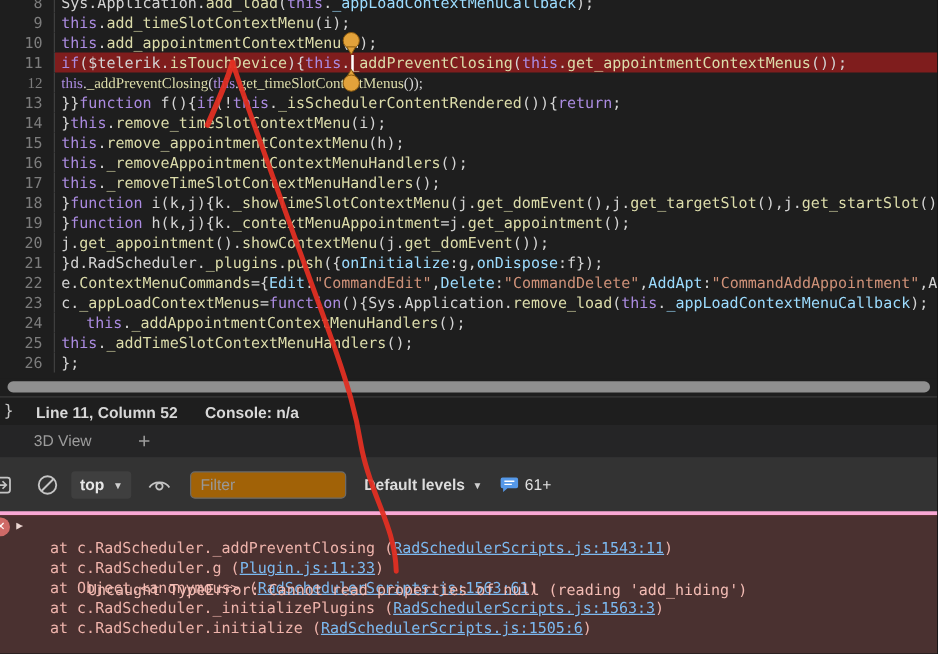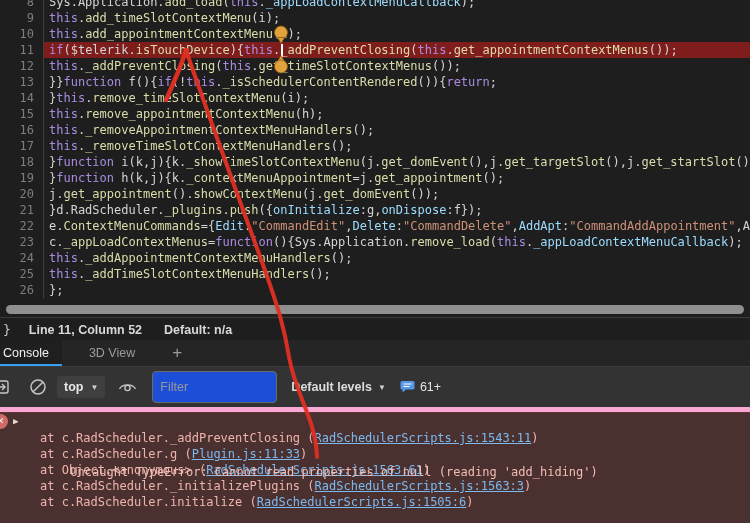--- a/index.html
+++ b/index.html
@@ -29,29 +29,29 @@
   
   .tabbar{position:absolute;left:0;top:340px;width:750px;height:27px;background:#252526;
           display:flex;align-items:center;border-bottom:1px solid #3c3c3c;box-sizing:border-box;}
   .tab{height:100%;display:flex;align-items:center;padding:0 15px;font-size:12.5px;color:#9c9c9c;position:relative;}
   .tab.active{color:#f0f0f0;background:#1f1f1f;}
   .tab.active::after{content:"";position:absolute;left:0;right:0;bottom:0;height:2px;background:#38a0f2;}
   .tab.first{padding-left:3px;padding-right:13px;}
   .tab-plus{color:#9c9c9c;font-size:17px;padding:0 10px;margin-left:12px;}
   
   .toolbar{position:absolute;left:0;top:367px;width:750px;height:45px;background:#333333;
-           display:flex;align-items:center;border-bottom:5px solid #f9a8d4;box-sizing:border-box;}
+           display:flex;align-items:center;border-bottom:3px solid #f9a8d4;box-sizing:border-box;}
   .tbicon{display:flex;align-items:center;justify-content:center;width:20px;height:20px;}
   .icon-dock{margin-left:-9px;}
   .icon-clear{margin-left:17px;}
   .ctx-select{margin-left:9px;height:22px;background:#3f3f3f;border-radius:3px;display:flex;
               align-items:center;padding:0 7px;color:#e8e8e8;font-size:12.5px;font-weight:700;}
   .ctx-select .arrow{margin-left:7px;font-size:8px;color:#d0d0d0;}
   .icon-eye{margin-left:12px;}
-  .filter{margin-left:15px;width:125px;height:32px;background:#1d4ed8;border:1px solid #6b6b6b;
+  .filter{margin-left:15px;width:125px;height:22px;background:#a16207;border:1px solid #6b6b6b;
           border-radius:4px;color:#d4d4d4;font-size:12.5px;padding:0 7px;outline:none;box-sizing:border-box;
           font-family:"Liberation Sans",sans-serif;}
   .filter::placeholder{color:#989898;}
   .levels{margin-left:14px;color:#dcdcdc;font-size:12.5px;display:flex;align-items:center;font-weight:bold;}
   .levels .arrow{margin-left:6px;font-size:8px;color:#d0d0d0;}
   .issues-pill{margin-left:14px;display:flex;align-items:center;color:#e2e2e2;font-size:12.5px;}
   .issues-pill svg{margin-right:5px;}
   
   .console-area{position:absolute;left:0;top:412px;width:750px;height:111px;background:#4a3130;
                 border-top:1px solid #5e3534;font-family:"DejaVu Sans Mono",monospace;font-size:12px;
@@ -69,33 +69,33 @@
 <body>
 
 <div class="screen">
 
   <div class="source">
     <div id="code-lines">
         <div class="code-line" style="top: -6px;"><span class="ln">8</span><span class="codetxt"><span class="tok-w">Sys.Application.</span><span class="tok-y">add_load</span><span class="tok-w">(</span><span class="tok-k">this</span><span class="tok-w">.</span><span class="tok-b">_appLoadContextMenuCallback</span><span class="tok-w">);</span></span></div>
         <div class="code-line" style="top: 10px;"><span class="ln">9</span><span class="codetxt"><span class="tok-k">this</span><span class="tok-w">.</span><span class="tok-y">add_timeSlotContextMenu</span><span class="tok-w">(i);</span></span></div>
         <div class="code-line" style="top: 26px;"><span class="ln">10</span><span class="codetxt"><span class="tok-k">this</span><span class="tok-w">.</span><span class="tok-y">add_appointmentContextMenu</span><span class="tok-w">(h);</span></span></div>
         <div class="code-line current" style="top: 42px;"><span class="ln">11</span><span class="codetxt"><span class="tok-k">if</span><span class="tok-w">($telerik.</span><span class="tok-y">isTouchDevice</span><span class="tok-w">){</span><span class="tok-k">this</span><span class="tok-w">.</span><span class="tok-y">_addPreventClosing</span><span class="tok-w">(</span><span class="tok-k">this</span><span class="tok-w">.</span><span class="tok-y">get_appointmentContextMenus</span><span class="tok-w">());</span></span></div>
-        <div class="code-line" style="top: 58px;"><span class="ln">12</span><span class="codetxt"><span class="tok-k">this</span><span class="tok-w">.</span><span class="tok-y">_addPreventClosing</span><span class="tok-w">(</span><span class="tok-k">this</span><span class="tok-w">.</span><span class="tok-y">get_timeSlotContextMenus</span><span class="tok-w">());</span></span></div>
+        <div class="code-line" style="top: 58px; font-family: Liberation Serif, serif;"><span class="ln">12</span><span class="codetxt"><span class="tok-k">this</span><span class="tok-w">.</span><span class="tok-y">_addPreventClosing</span><span class="tok-w">(</span><span class="tok-k">this</span><span class="tok-w">.</span><span class="tok-y">get_timeSlotContextMenus</span><span class="tok-w">());</span></span></div>
         <div class="code-line" style="top: 74px;"><span class="ln">13</span><span class="codetxt"><span class="tok-w">}}</span><span class="tok-k">function</span><span class="tok-w"> f(){</span><span class="tok-k">if</span><span class="tok-w">(!</span><span class="tok-k">this</span><span class="tok-w">.</span><span class="tok-y">_isSchedulerContentRendered</span><span class="tok-w">()){</span><span class="tok-k">return</span><span class="tok-w">;</span></span></div>
         <div class="code-line" style="top: 90px; align-items: center;"><span class="ln">14</span><span class="codetxt"><span class="tok-w">}</span><span class="tok-k">this</span><span class="tok-w">.</span><span class="tok-y">remove_timeSlotContextMenu</span><span class="tok-w">(i);</span></span></div>
         <div class="code-line" style="top: 106px;"><span class="ln">15</span><span class="codetxt"><span class="tok-k">this</span><span class="tok-w">.</span><span class="tok-y">remove_appointmentContextMenu</span><span class="tok-w">(h);</span></span></div>
         <div class="code-line" style="top: 122px; align-items: flex-end;"><span class="ln">16</span><span class="codetxt"><span class="tok-k">this</span><span class="tok-w">.</span><span class="tok-y">_removeAppointmentContextMenuHandlers</span><span class="tok-w">();</span></span></div>
         <div class="code-line" style="top: 138px;"><span class="ln">17</span><span class="codetxt"><span class="tok-k">this</span><span class="tok-w">.</span><span class="tok-y">_removeTimeSlotContextMenuHandlers</span><span class="tok-w">();</span></span></div>
         <div class="code-line" style="top: 154px;"><span class="ln">18</span><span class="codetxt"><span class="tok-w">}</span><span class="tok-k">function</span><span class="tok-w"> i(k,j){k.</span><span class="tok-y">_showTimeSlotContextMenu</span><span class="tok-w">(j.</span><span class="tok-y">get_domEvent</span><span class="tok-w">(),j.</span><span class="tok-y">get_targetSlot</span><span class="tok-w">(),j.</span><span class="tok-y">get_startSlot</span><span class="tok-w">()</span></span></div>
         <div class="code-line" style="top: 170px;"><span class="ln">19</span><span class="codetxt"><span class="tok-w">}</span><span class="tok-k">function</span><span class="tok-w"> h(k,j){k.</span><span class="tok-y">_contextMenuAppointment</span><span class="tok-w">=j.</span><span class="tok-y">get_appointment</span><span class="tok-w">();</span></span></div>
         <div class="code-line" style="top: 186px;"><span class="ln">20</span><span class="codetxt"><span class="tok-w">j.</span><span class="tok-y">get_appointment</span><span class="tok-w">().</span><span class="tok-y">showContextMenu</span><span class="tok-w">(j.</span><span class="tok-y">get_domEvent</span><span class="tok-w">());</span></span></div>
         <div class="code-line" style="top: 202px;"><span class="ln">21</span><span class="codetxt"><span class="tok-w">}d.RadScheduler.</span><span class="tok-y">_plugins</span><span class="tok-w">.</span><span class="tok-y">push</span><span class="tok-w">({</span><span class="tok-b">onInitialize</span><span class="tok-w">:g,</span><span class="tok-b">onDispose</span><span class="tok-w">:f});</span></span></div>
         <div class="code-line" style="top: 218px;"><span class="ln">22</span><span class="codetxt"><span class="tok-w">e.</span><span class="tok-y">ContextMenuCommands</span><span class="tok-w">={</span><span class="tok-b">Edit</span><span class="tok-w">:</span><span class="tok-s">"CommandEdit"</span><span class="tok-w">,</span><span class="tok-b">Delete</span><span class="tok-w">:</span><span class="tok-s">"CommandDelete"</span><span class="tok-w">,</span><span class="tok-b">AddApt</span><span class="tok-w">:</span><span class="tok-s">"CommandAddAppointment"</span><span class="tok-w">,A</span></span></div>
         <div class="code-line" style="top: 234px;"><span class="ln">23</span><span class="codetxt"><span class="tok-w">c.</span><span class="tok-y">_appLoadContextMenus</span><span class="tok-w">=</span><span class="tok-k">function</span><span class="tok-w">(){Sys.Application.</span><span class="tok-y">remove_load</span><span class="tok-w">(</span><span class="tok-k">this</span><span class="tok-w">.</span><span class="tok-b">_appLoadContextMenuCallback</span><span class="tok-w">);</span></span></div>
-        <div class="code-line" style="top: 250px;"><span class="ln">24</span><span class="codetxt"><span class="tok-k">this</span><span class="tok-w">.</span><span class="tok-y">_addAppointmentContextMenuHandlers</span><span class="tok-w">();</span></span></div>
+        <div class="code-line" style="top: 250px; gap: 20px;"><span class="ln">24</span><span class="codetxt"><span class="tok-k">this</span><span class="tok-w">.</span><span class="tok-y">_addAppointmentContextMenuHandlers</span><span class="tok-w">();</span></span></div>
         <div class="code-line" style="top: 266px;"><span class="ln">25</span><span class="codetxt"><span class="tok-k">this</span><span class="tok-w">.</span><span class="tok-y">_addTimeSlotContextMenuHandlers</span><span class="tok-w">();</span></span></div>
         <div class="code-line" style="top: 282px;"><span class="ln">26</span><span class="codetxt"><span class="tok-w">};</span></span></div>
       </div>
     <div class="caret"></div>
     <div class="pin" style="left:273px;top:25px;">
       <svg width="16" height="22" viewBox="0 0 16 22">
         <circle cx="8" cy="7.5" r="6.5" fill="#e2a23b" stroke="#8a5a10" stroke-width="0.8"></circle>
         <path d="M4.5 12.5 L11.5 12.5 L8 18.5 Z" fill="#e2a23b" stroke="#8a5a10" stroke-width="0.8"></path>
       </svg>
     </div>
@@ -107,27 +107,24 @@
     </div>
   </div>
 
   <div class="hscroll">
     <div class="thumb"></div>
   </div>
 
   <div class="statusbar">
     <span class="brace">}</span>
     <span class="pos">Line 11, Column 52</span>
-    <span class="cov">Default: n/a</span>
+    <span class="cov">Console: n/a</span>
   </div>
 
   <div class="tabbar">
-    <div class="tab first active">
-      <span>Console</span>
-    </div>
     <div class="tab" style="margin-left:12px;">
       <span>3D View</span>
     </div>
     <div class="tab-plus">+</div>
   </div>
 
   <div class="toolbar">
     <span class="tbicon icon-dock">
       <svg width="18" height="18" viewBox="0 0 18 18" fill="none" stroke="#c5c5c5" stroke-width="1.4">
         <rect x="2" y="3" width="14" height="12" rx="2"></rect>

